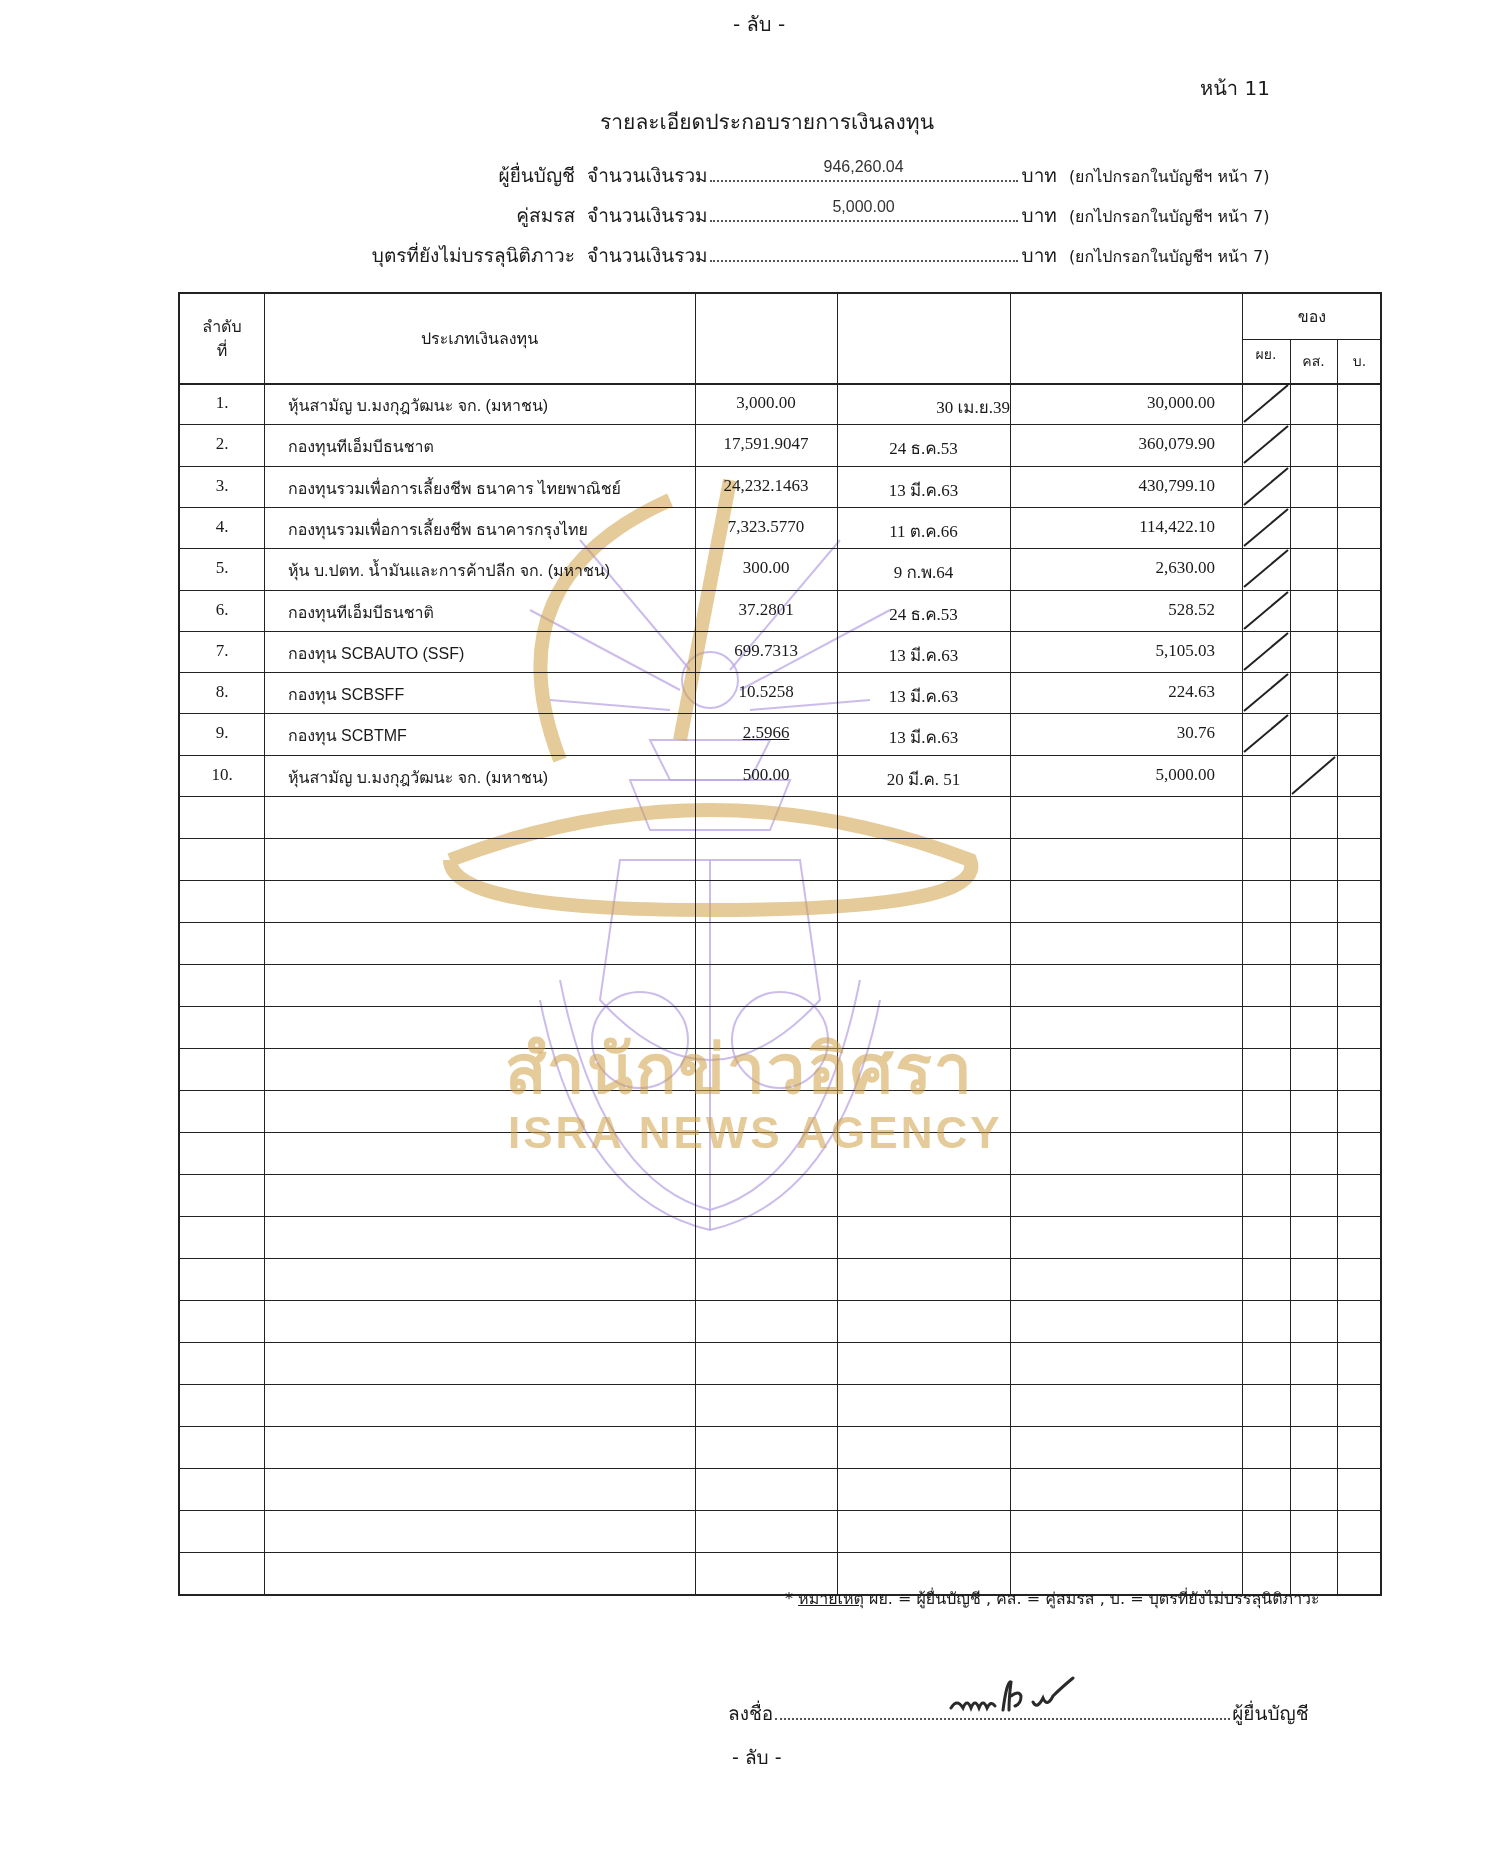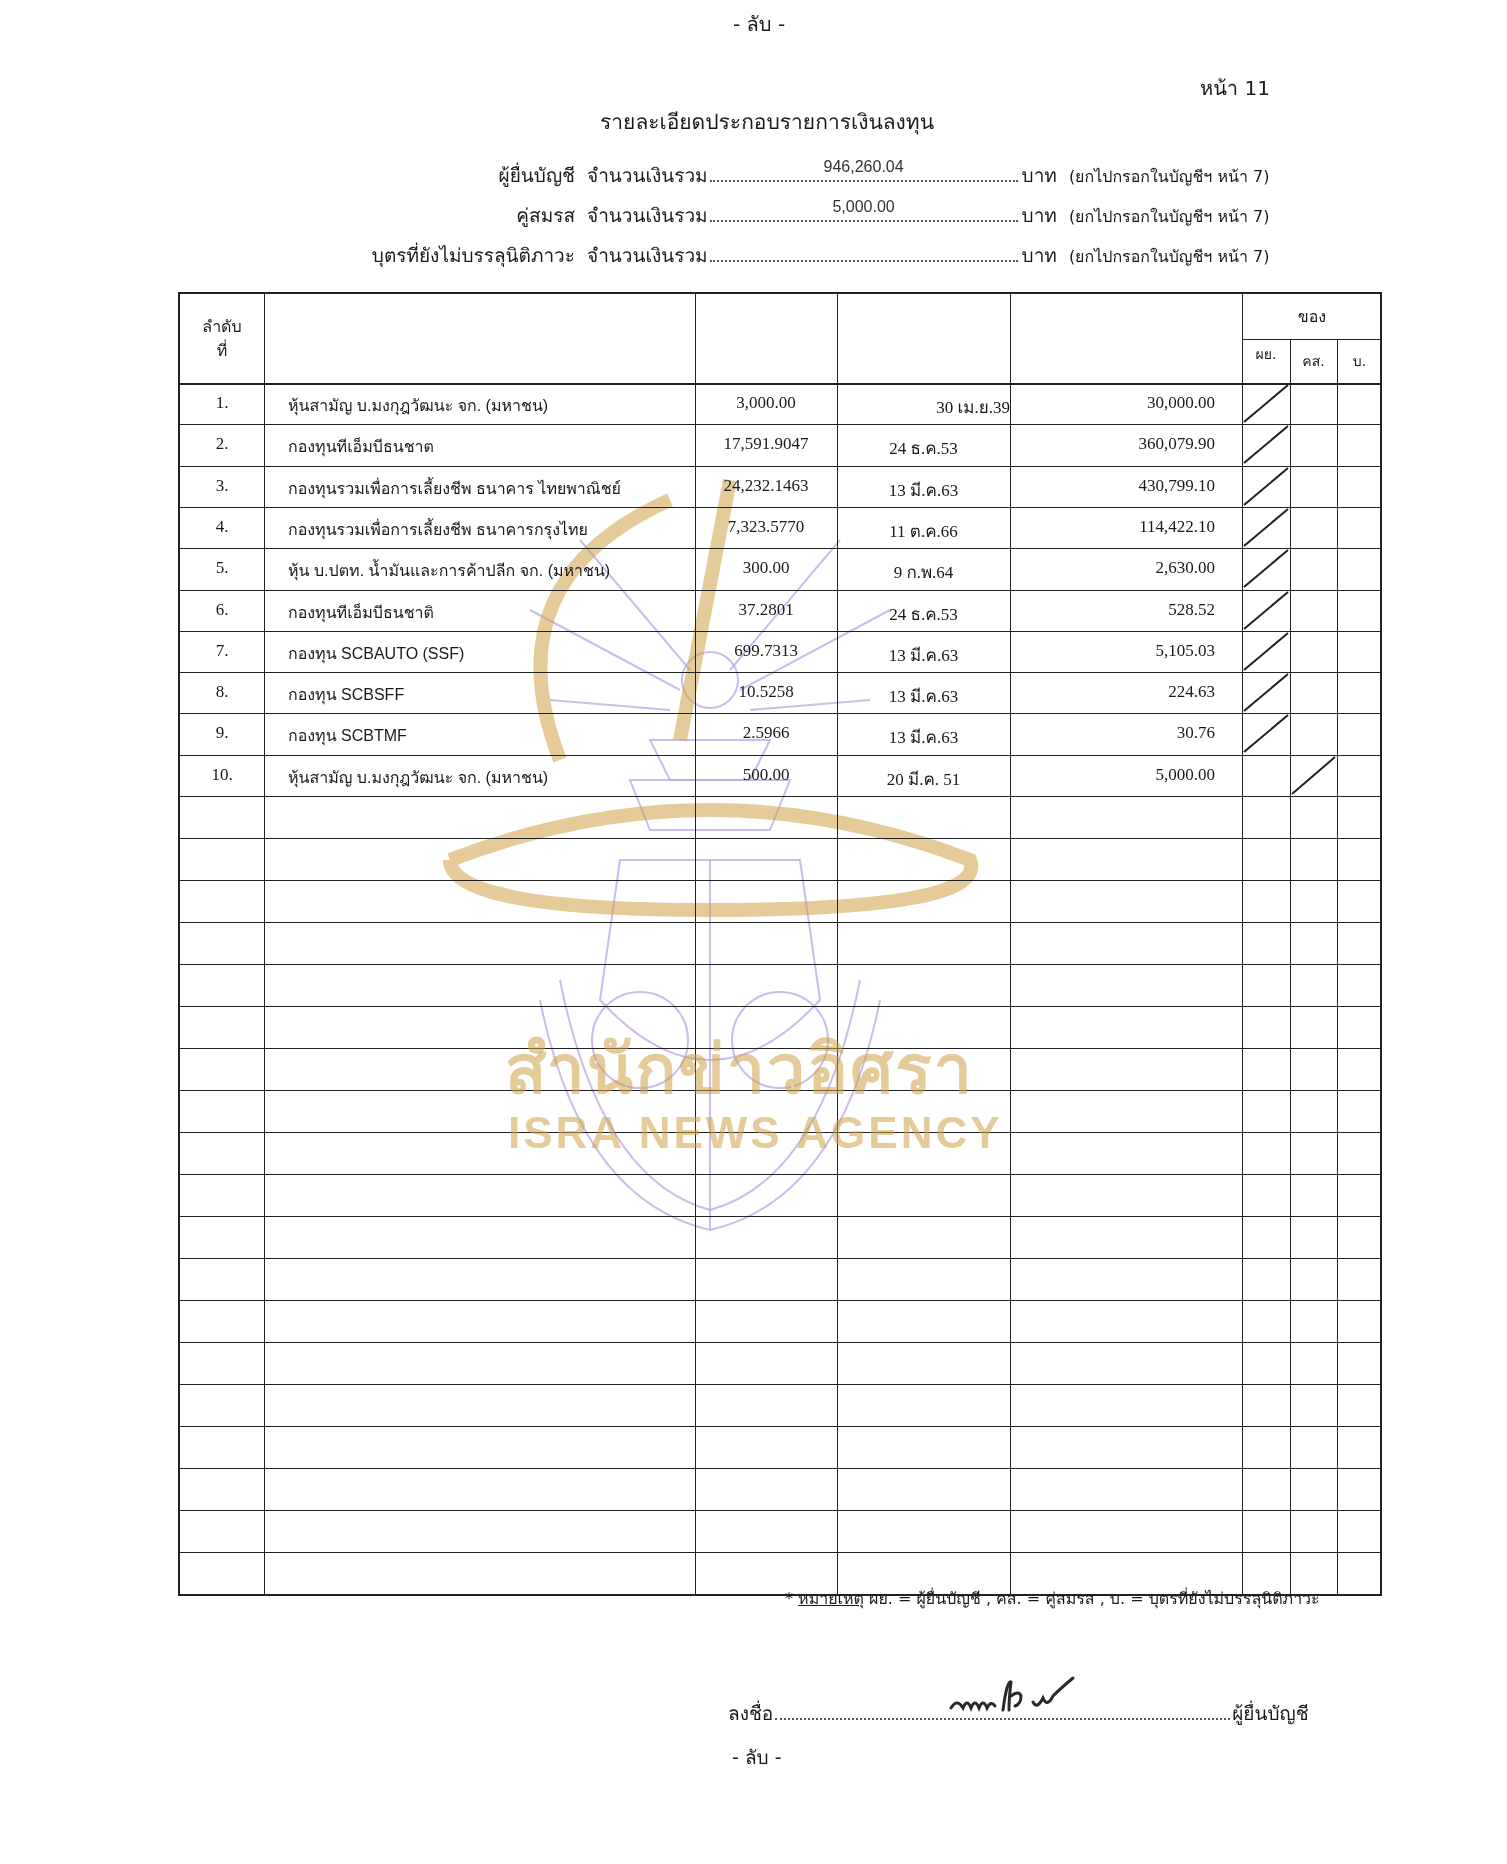--- a/index.html
+++ b/index.html
@@ -103,20 +103,23 @@
   <div class="vline" style="left:1062px;"></div>
   <div class="vline" style="left:1110px;top:45px;"></div>
   <div class="vline" style="left:1157px;top:45px;"></div>
   <div class="hline" style="top:45px;left:1062px;"></div>
   <div class="hline" style="top:89px;border-top-width:2px;"></div>
 
   <div class="th" style="left:0;top:0;width:84px;height:89px;">
     <span>ลำดับ</span>
     <span>ที่</span>
   </div>
+  <div class="th" style="left:84px;top:0;width:431px;height:89px;">
+    <span>ประเภทเงินลงทุน</span>
+  </div>
   <div class="th" style="left:1062px;top:0;width:140px;height:45px;">
     <span>ของ</span>
   </div>
   <div class="th" style="left:1062px;top:40px;width:48px;height:39px;font-size:14px;justify-content:center;">
     <span>ผย.</span>
   </div>
   <div class="th" style="left:1110px;top:45px;width:47px;height:44px;font-size:14px;">
     <span>คส.</span>
   </div>
   <div class="th" style="left:1157px;top:45px;width:45px;height:44px;font-size:14px;">
@@ -191,21 +194,21 @@
       <div class="cell desc" style="left: 108px; width: 400px; top: 388.1px; text-align: left;">กองทุน SCBSFF</div>
       <div class="cell " style="left: 515px; width: 142px; top: 388.1px; text-align: center;">10.5258</div>
       <div class="cell " style="left: 657px; width: 173px; top: 388.1px; text-align: center;">13 มี.ค.63</div>
       <div class="cell " style="left: 830px; width: 205px; top: 388.1px; text-align: right;">224.63</div>
       <svg class="slash" width="48" height="41" style="left: 1062px; top: 378.1px;">
         <line x1="2" y1="39" x2="46" y2="2" stroke="#222" stroke-width="2"></line>
       </svg>
       <div class="hline" style="top: 419.4px;"></div>
       <div class="cell " style="left: 0px; width: 84px; top: 429.4px; text-align: center;">9.</div>
       <div class="cell desc" style="left: 108px; width: 400px; top: 429.4px; text-align: left;">กองทุน SCBTMF</div>
-      <div class="cell " style="left: 515px; width: 142px; top: 429.4px; text-align: center;">2.5966</div>
+      <div class="cell " style="left: 515px; width: 142px; top: 429.4px; text-align: center; text-decoration: underline;">2.5966</div>
       <div class="cell " style="left: 657px; width: 173px; top: 429.4px; text-align: center;">13 มี.ค.63</div>
       <div class="cell " style="left: 830px; width: 205px; top: 429.4px; text-align: right;">30.76</div>
       <svg class="slash" width="48" height="41" style="left: 1062px; top: 419.4px;">
         <line x1="2" y1="39" x2="46" y2="2" stroke="#222" stroke-width="2"></line>
       </svg>
       <div class="hline" style="top: 460.7px;"></div>
       <div class="cell " style="left: 0px; width: 84px; top: 470.7px; text-align: center;">10.</div>
       <div class="cell desc" style="left: 108px; width: 400px; top: 470.7px; text-align: left;">หุ้นสามัญ บ.มงกุฎวัฒนะ จก. (มหาชน)</div>
       <div class="cell " style="left: 515px; width: 142px; top: 470.7px; text-align: center;">500.00</div>
       <div class="cell " style="left: 657px; width: 173px; top: 470.7px; text-align: center;">20 มี.ค. 51</div>

